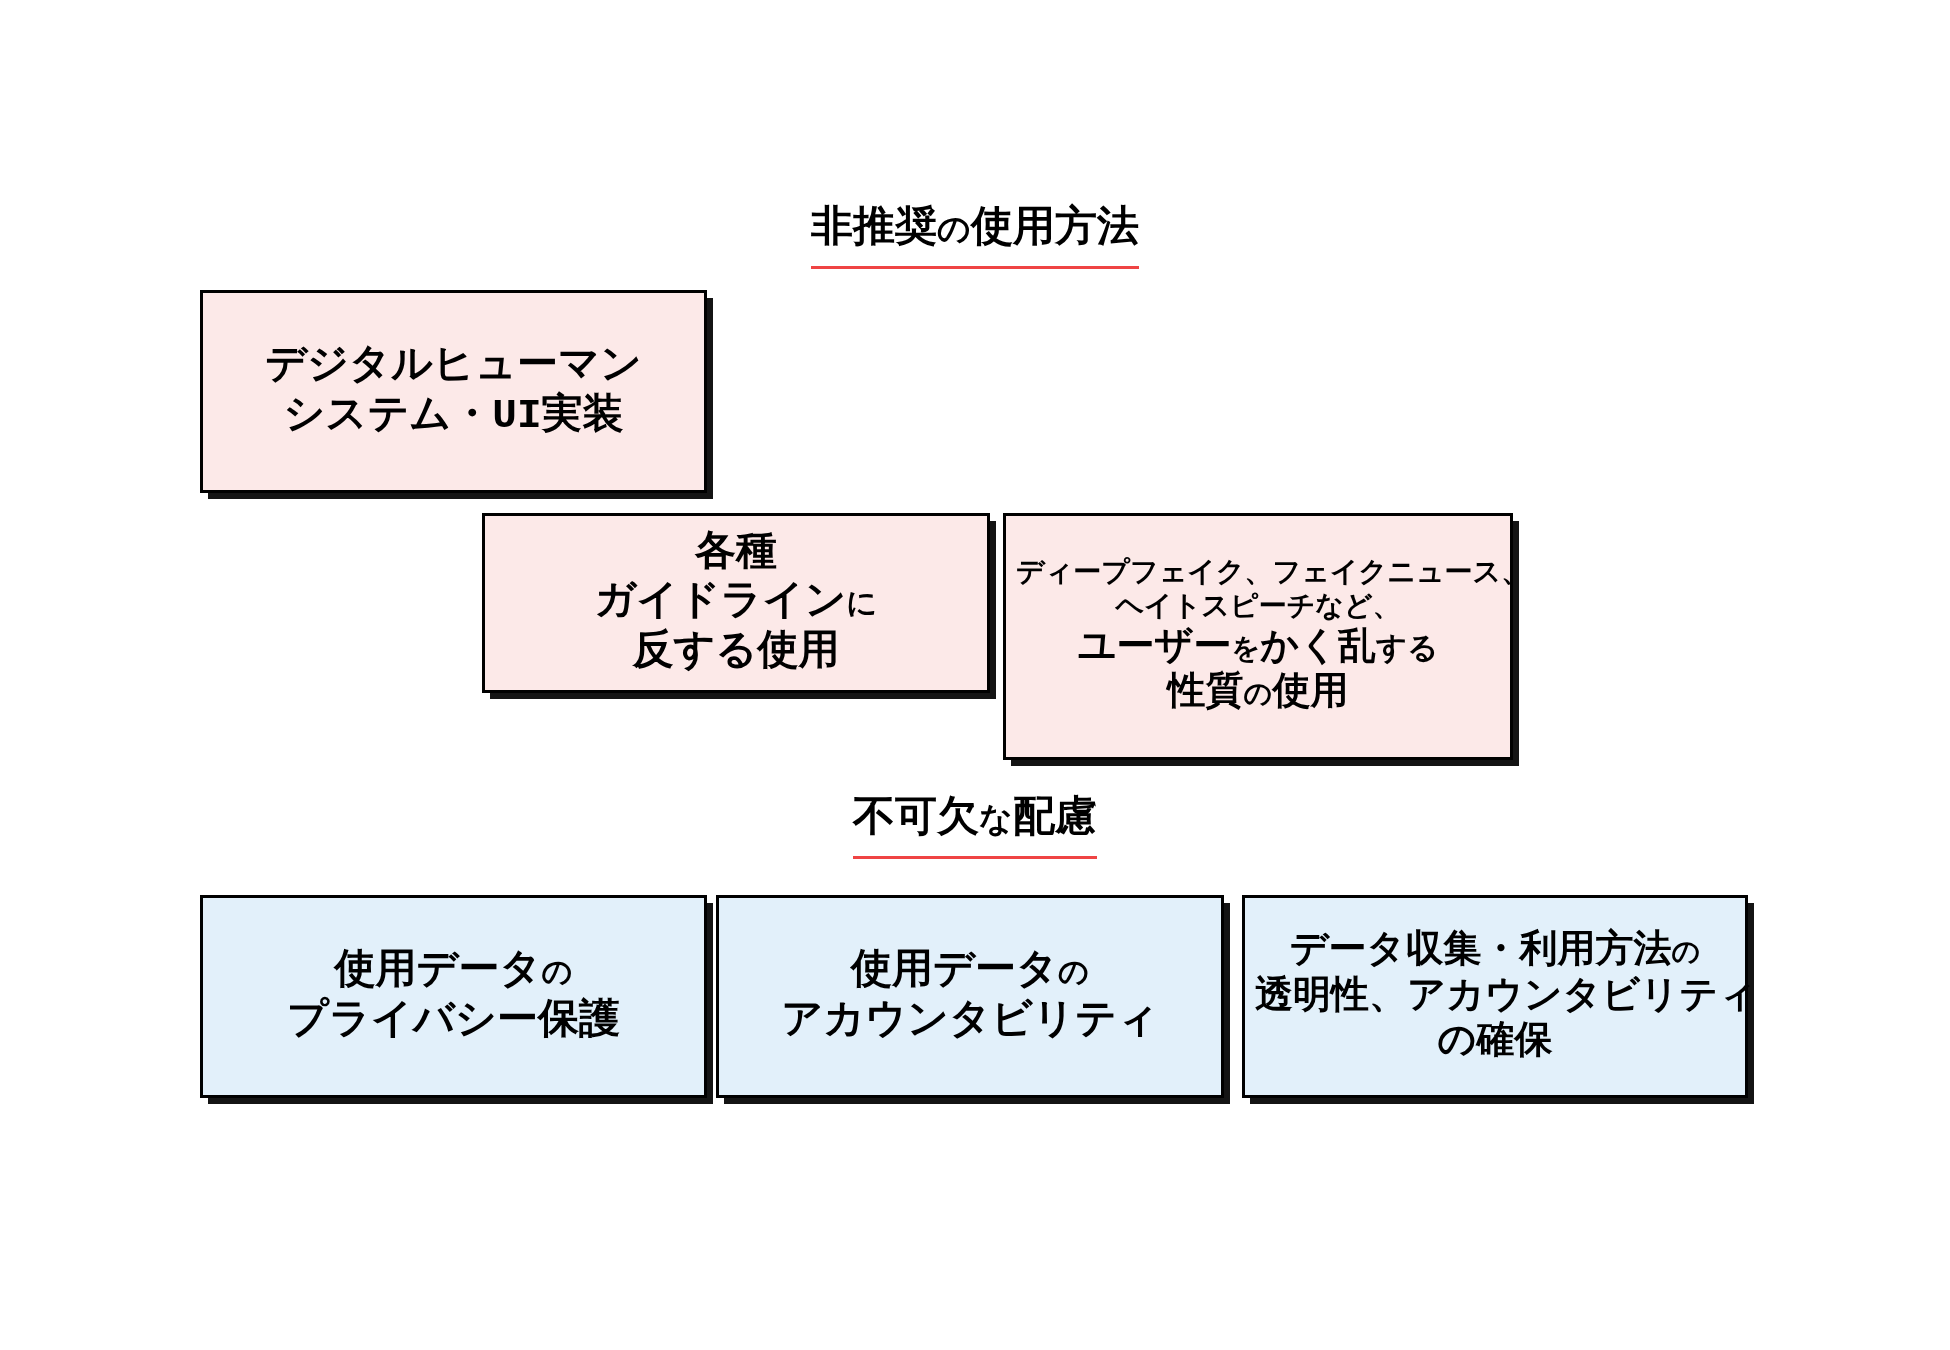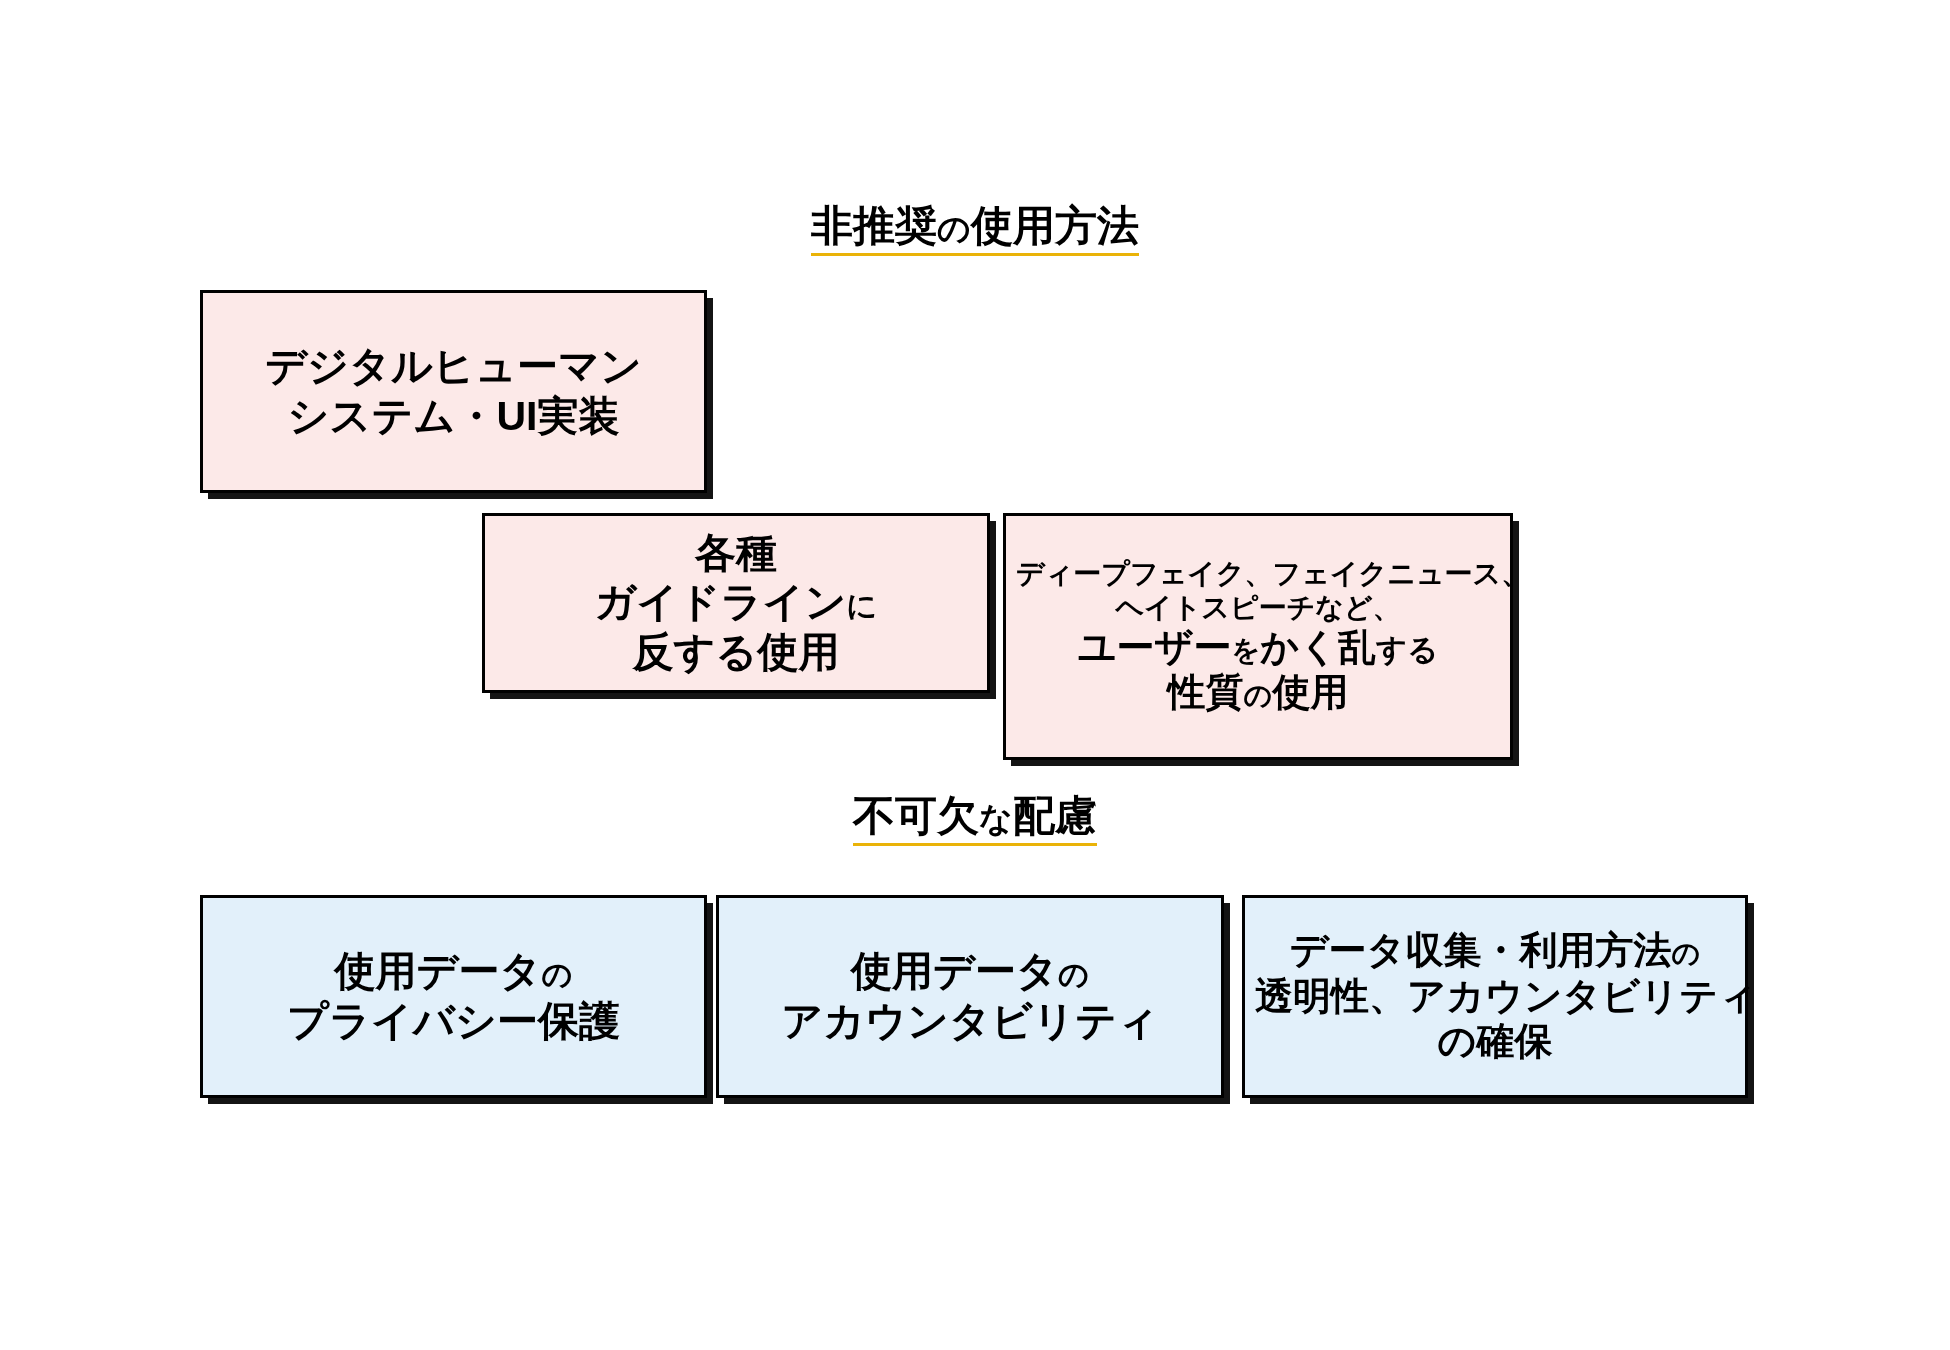--- a/index.html
+++ b/index.html
@@ -38,39 +38,40 @@
     font-size: 42px;
     font-weight: bold;
     letter-spacing: 0px;
   }
   .section-title .ttl-small {
     font-size: 33px;
     font-weight: bold;
   }
   .section-title .ttl-inner {
     display: inline-block;
-    border-bottom: 3px solid #eab308;
-    padding-bottom: 6px;
+    border-bottom: 3px solid #ef4444;
+    padding-bottom: 19px;
   }
 
   #title-usage  { left: 0; top: 205px; }
   #title-care   { left: 0; top: 795px; }
 
   
   .box {
     position: absolute;
     box-sizing: border-box;
     border: 3px solid #000000;
     display: flex;
     align-items: center;
     justify-content: center;
     text-align: center;
     color: #000000;
     box-shadow: 7px 7px 0 -1px rgba(0,0,0,0.92);
     padding: 4px 10px;
+    font-family: Liberation Mono, monospace;
   }
   .box.pink { background: #fce9e8; }
   .box.blue { background: #e2f0fa; margin-top: 22px; }
 
   .box .lines {
     width: 100%;
     line-height: 1.20;
   }
   .ln {
     display: block;

